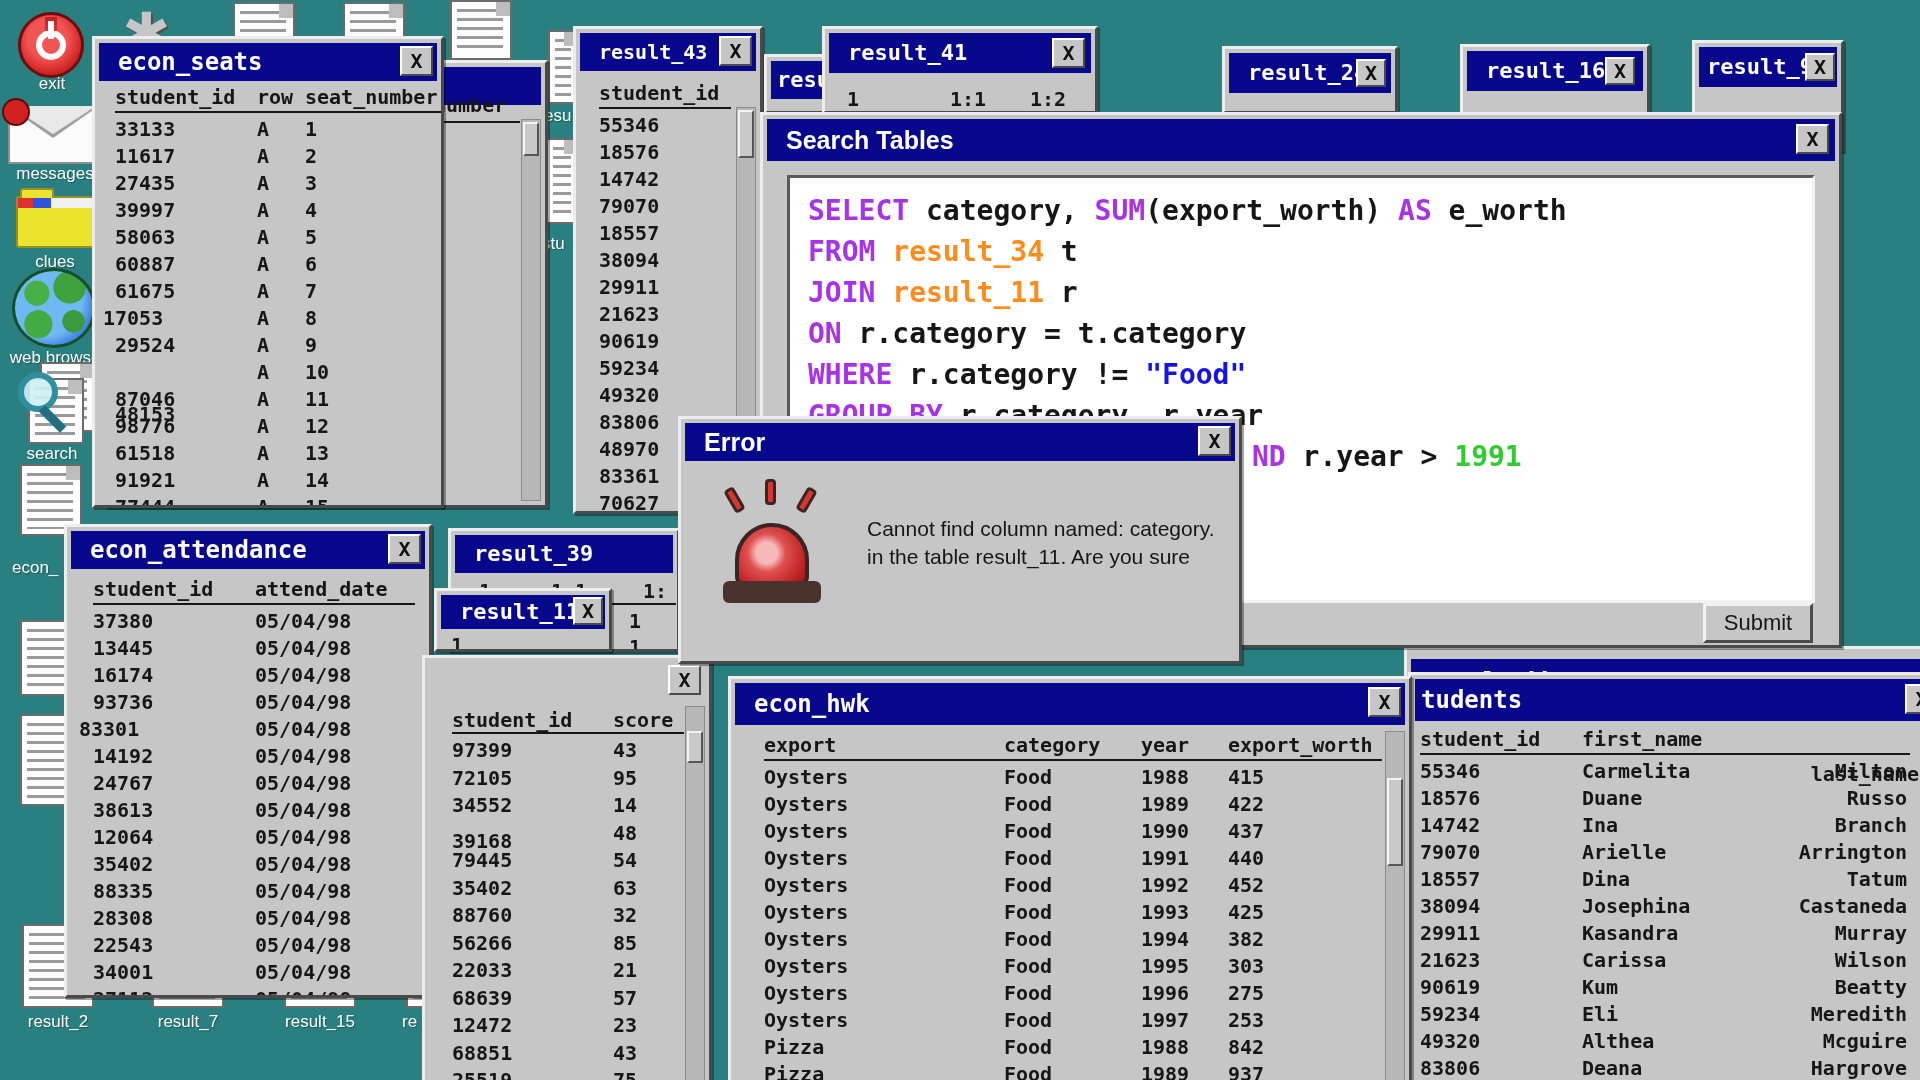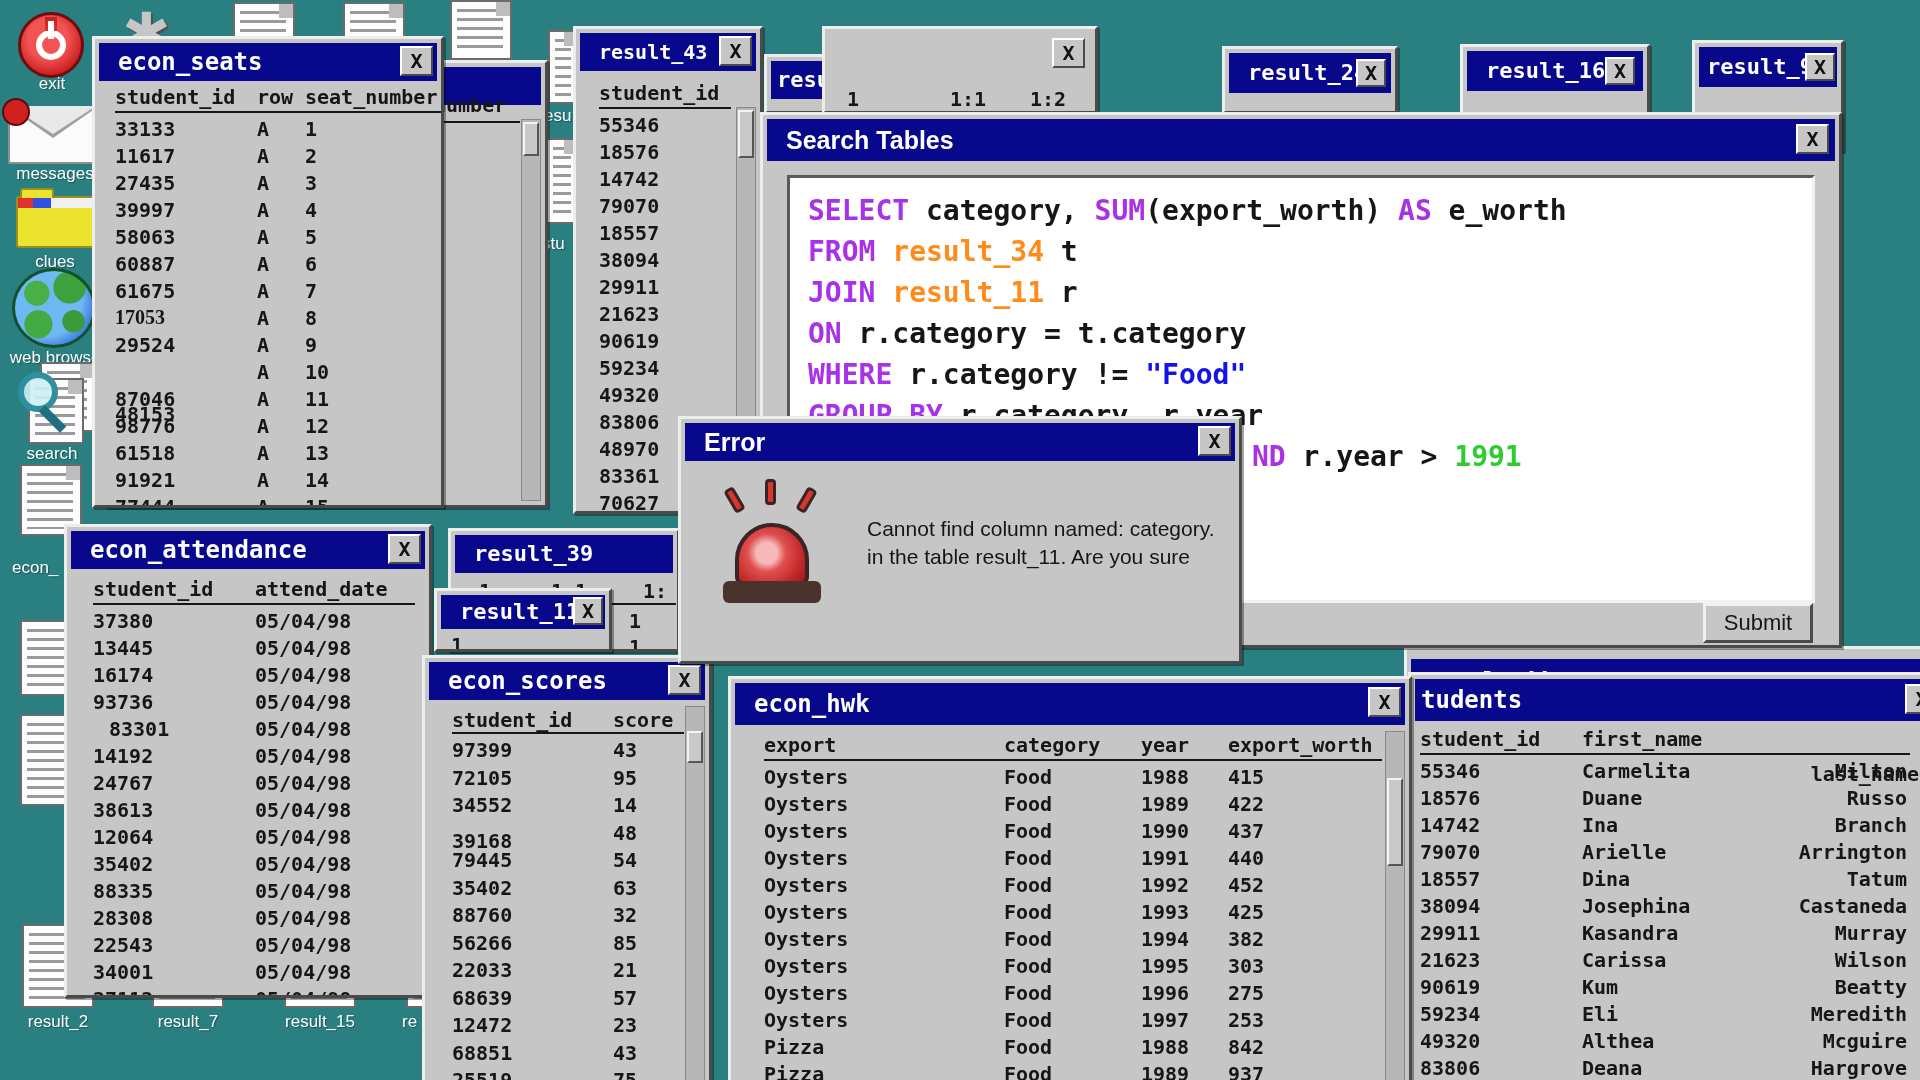--- a/index.html
+++ b/index.html
@@ -159,21 +159,21 @@
         <div class="cell" style="left: 20px; top: 0px;">60887</div>
         <div class="cell" style="left: 162px; top: 0px;">A</div>
         <div class="cell" style="left: 210px; top: 0px;">6</div>
       </div>
       <div class="trow" style="top: 240px;">
         <div class="cell" style="left: 20px; top: 0px;">61675</div>
         <div class="cell" style="left: 162px; top: 0px;">A</div>
         <div class="cell" style="left: 210px; top: 0px;">7</div>
       </div>
       <div class="trow" style="top: 267px;">
-        <div class="cell" style="left: 20px; top: 0px; font-family: Liberation Serif, serif;">17053</div>
+        <div class="cell" style="left: 8px; top: 0px;">17053</div>
         <div class="cell" style="left: 162px; top: 0px;">A</div>
         <div class="cell" style="left: 210px; top: 0px;">8</div>
       </div>
       <div class="trow" style="top: 294px;">
         <div class="cell" style="left: 20px; top: 0px;">29524</div>
         <div class="cell" style="left: 162px; top: 0px;">A</div>
         <div class="cell" style="left: 210px; top: 0px;">9</div>
       </div>
       <div class="trow" style="top: 321px;">
         <div class="cell" style="left: 20px; top: 0px; margin-top: 42px;">48153</div>
@@ -267,20 +267,23 @@
   </div>
 </div>
 
 <div class="win" style="left:764px;top:54px;width:66px;height:60px">
   <div class="tbar" style="font-size:22px;padding-left:6px">
     <span>resu</span>
   </div>
 </div>
 
 <div class="win" style="left:822px;top:26px;width:276px;height:88px">
+  <div class="tbar" style="height:40px;line-height:40px;font-size:22px">
+    <span>result_41</span>
+  </div>
   <div class="xbtn" style="top:9px;right:10px">X</div>
   <div class="hd" style="left:22px;top:58px">1</div>
   <div class="hd" style="left:125px;top:58px">1:1</div>
   <div class="hd" style="left:205px;top:58px">1:2</div>
 </div>
 
 <div class="win" style="left:1222px;top:46px;width:176px;height:68px">
   <div class="tbar" style="height:40px;line-height:40px;font-size:22px">
     <span>result_24</span>
   </div>
@@ -318,21 +321,21 @@
       </div>
       <div class="trow" style="top: 136px;">
         <div class="cell" style="left: 26px; top: 0px;">16174</div>
         <div class="cell" style="left: 188px; top: 0px;">05/04/98</div>
       </div>
       <div class="trow" style="top: 163px;">
         <div class="cell" style="left: 26px; top: 0px;">93736</div>
         <div class="cell" style="left: 188px; top: 0px;">05/04/98</div>
       </div>
       <div class="trow" style="top: 190px;">
-        <div class="cell" style="left: 42px; top: 0px;">83301</div>
+        <div class="cell" style="left: 12px; top: 0px;">83301</div>
         <div class="cell" style="left: 188px; top: 0px;">05/04/98</div>
       </div>
       <div class="trow" style="top: 217px;">
         <div class="cell" style="left: 26px; top: 0px;">14192</div>
         <div class="cell" style="left: 188px; top: 0px;">05/04/98</div>
       </div>
       <div class="trow" style="top: 244px;">
         <div class="cell" style="left: 26px; top: 0px;">24767</div>
         <div class="cell" style="left: 188px; top: 0px;">05/04/98</div>
       </div>
@@ -385,23 +388,20 @@
 
 <div class="win" style="left:434px;top:588px;width:178px;height:64px">
   <div class="tbar" style="height:34px;line-height:34px;font-size:22px">
     <span>result_11</span>
   </div>
   <div class="xbtn" style="top:6px;right:6px;width:30px;height:28px;line-height:24px">X</div>
   <div class="cell" style="left:14px;top:42px">1</div>
 </div>
 
 <div class="win" style="left:422px;top:655px;width:290px;height:440px">
-  <div class="tbar">
-    <span>econ_scores</span>
-  </div>
   <div class="xbtn" style="top:7px;right:8px">X</div>
   <div class="abs" style="left:0;top:0;right:0;bottom:0">
       <div class="hd" style="left: 27px; top: 50px;">student_id</div>
       <div class="hd" style="left: 188px; top: 50px;">score</div>
       <div class="ul" style="left: 27px; width: 232px; top: 74px;"></div>
       <div class="trow" style="top: 80px;">
         <div class="cell" style="left: 27px; top: 0px;">97399</div>
         <div class="cell" style="left: 188px; top: 0px;">43</div>
       </div>
       <div class="trow" style="top: 107.5px;">

